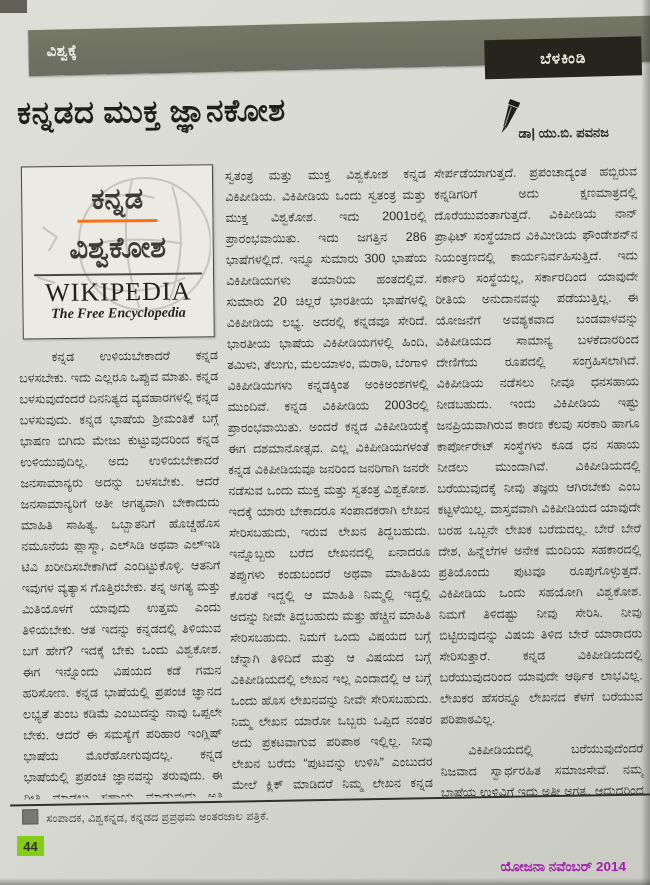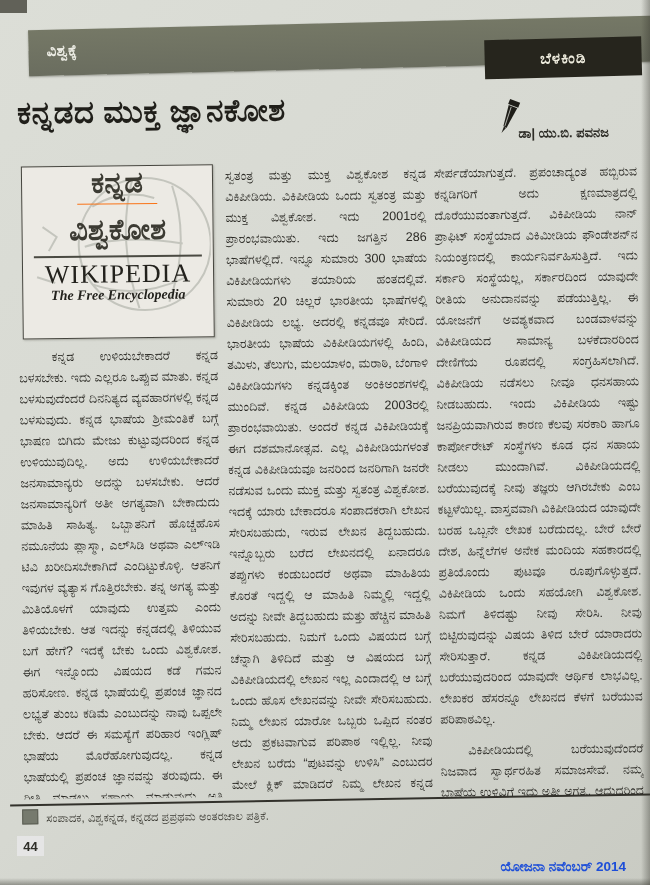--- a/index.html
+++ b/index.html
@@ -38,44 +38,44 @@
   .byline .author{position:absolute;left:24px;top:28px;font-size:13px;font-weight:bold;color:#2e2d27;white-space:nowrap;}
 
   .logo-box{
     position:absolute;left:24px;top:163px;width:190px;height:171px;
     background:#eceae4;border:1px solid #45453e;
     box-shadow:1px 1px 2px rgba(60,60,50,.3);
     text-align:center;overflow:hidden;
   }
   .logo-globe{position:absolute;left:0;top:0;}
   .logo-inner{position:relative;}
-  .logo-kn1{display:inline-block;margin-top:0;padding:0 14px 3px 14px;font-size:29px;font-weight:bold;color:#3c3b33;border-bottom:1px solid #f97316;}
+  .logo-kn1{display:inline-block;margin-top:16px;padding:0 14px 3px 14px;font-size:29px;font-weight:bold;color:#3c3b33;border-bottom:3px solid #f97316;}
   .logo-kn2{margin-top:9px;font-size:29px;font-weight:bold;color:#3c3b33;}
   .logo-rule{width:168px;margin:8px auto 0 auto;border-top:2px solid #4a4a42;}
   .logo-en{margin-top:2px;font-family:"Liberation Serif","DejaVu Serif",serif;font-size:26px;color:#23221d;letter-spacing:1px;}
   .logo-tag{margin-top:-2px;font-family:"Liberation Serif","DejaVu Serif",serif;font-style:italic;font-weight:bold;font-size:14px;color:#23221d;}
 
   .col{position:absolute;font-size:12.6px;line-height:21px;text-align:justify;color:#2c2b26;overflow:hidden;}
   .col p{margin:0;}
   .col1{left:20px;top:344px;width:199px;height:452px;}
   .col1 p{text-indent:2.6em;}
   .col2{left:228px;top:165px;width:201px;height:633px;}
   .col3{left:437px;top:165px;width:203px;height:633px;}
   .col3 .p2{text-indent:2.2em;margin-top:10px;}
 
   .footnote-rule{position:absolute;left:6px;top:799px;width:640px;border-top:2px solid #32312b;transform:rotate(-0.35deg);}
   .footnote{position:absolute;left:18px;top:806px;width:600px;font-size:11.5px;color:#3a3932;}
   .fn-square{display:inline-block;width:14px;height:13px;background:#767a6e;border:1px solid #5b5e54;vertical-align:-2px;margin-right:8px;}
 
   .pageno{
     position:absolute;left:17px;top:836px;width:27px;height:20px;
-    background:#e5e5e5;color:#2e2e28;font-size:13px;font-weight:bold;
+    background:#84cc16;color:#2e2e28;font-size:13px;font-weight:bold;
     display:flex;align-items:center;justify-content:center;
   }
-  .issue{position:absolute;right:24px;top:859px;font-size:13.5px;font-weight:bold;color:#1d4ed8;}
+  .issue{position:absolute;right:24px;top:859px;font-size:13.5px;font-weight:bold;color:#a21caf;}
 </style>
 </head>
 <body>
 
 <div class="page">
   <div class="tilt">
 
     <div class="topbar">
       <span class="topbar-label">ವಿಶ್ವಕ್ಕೆ</span>
     </div>

